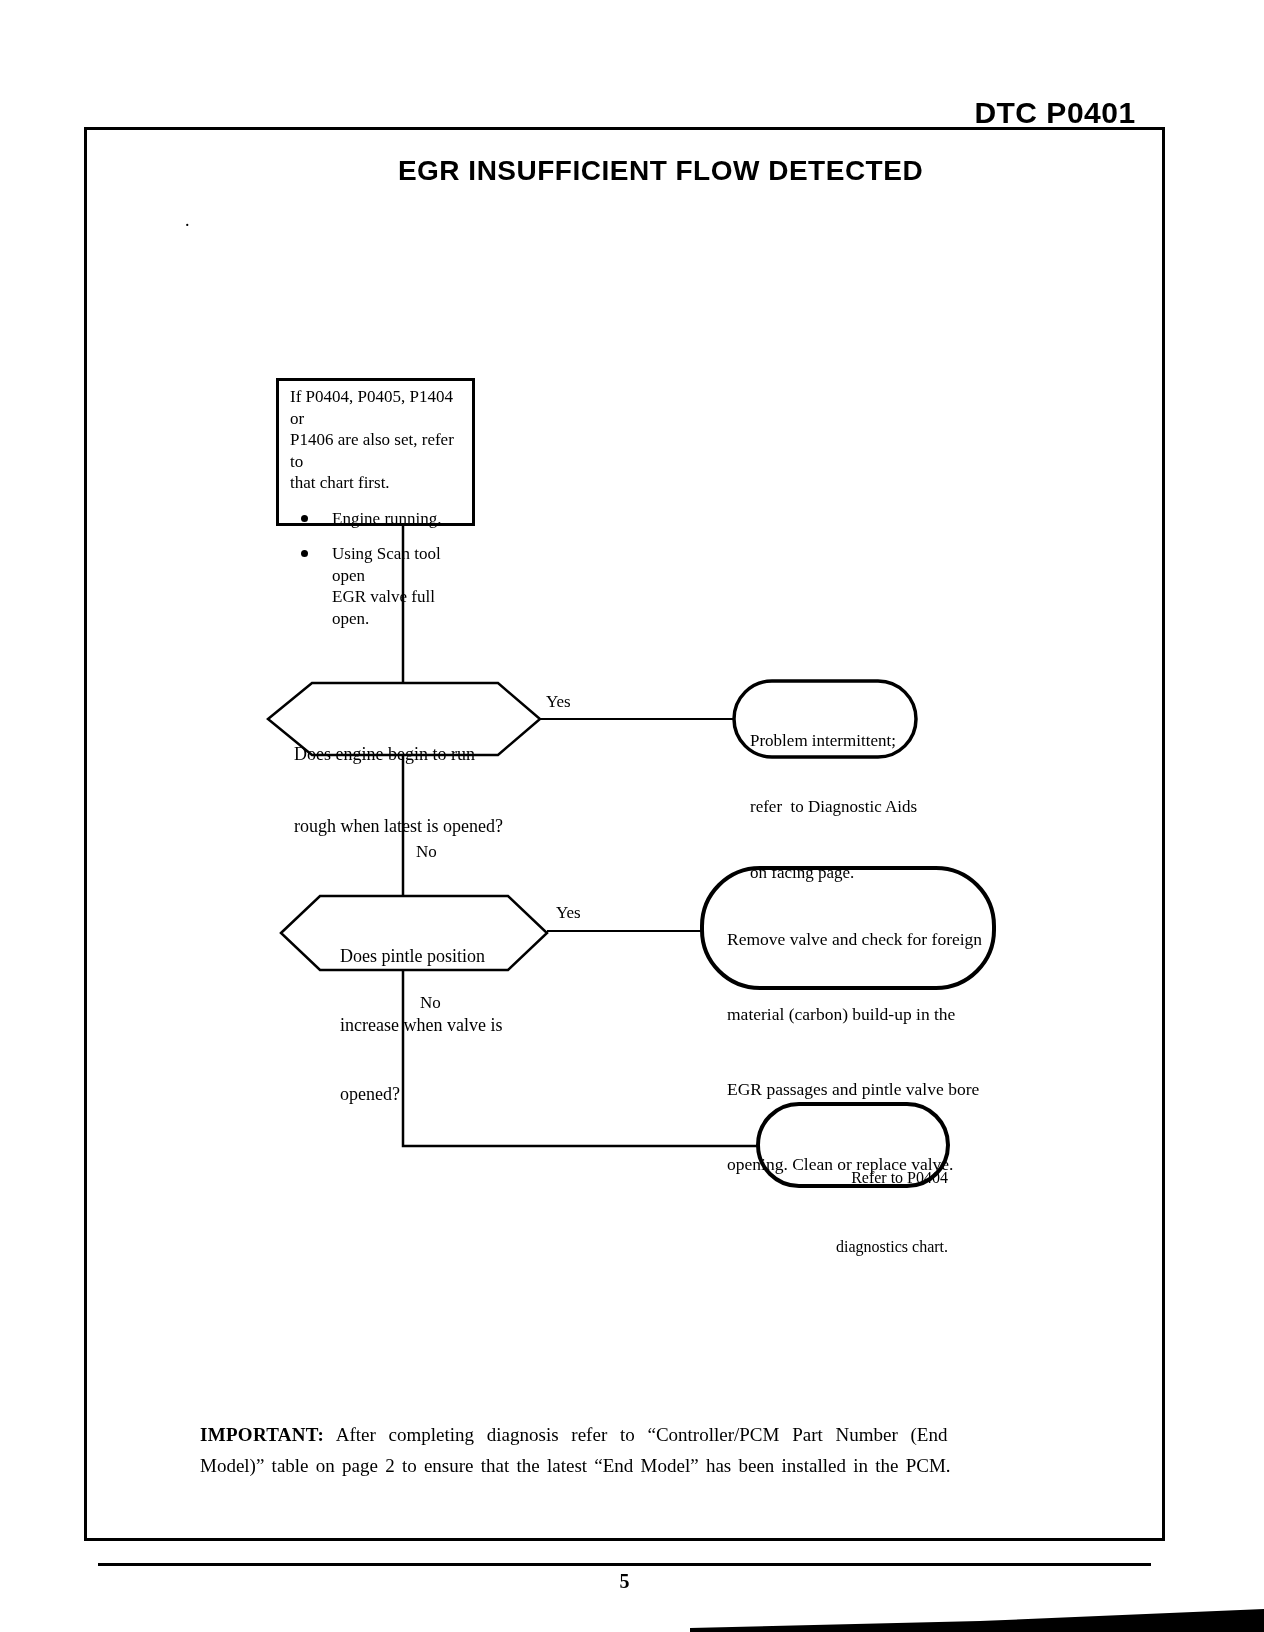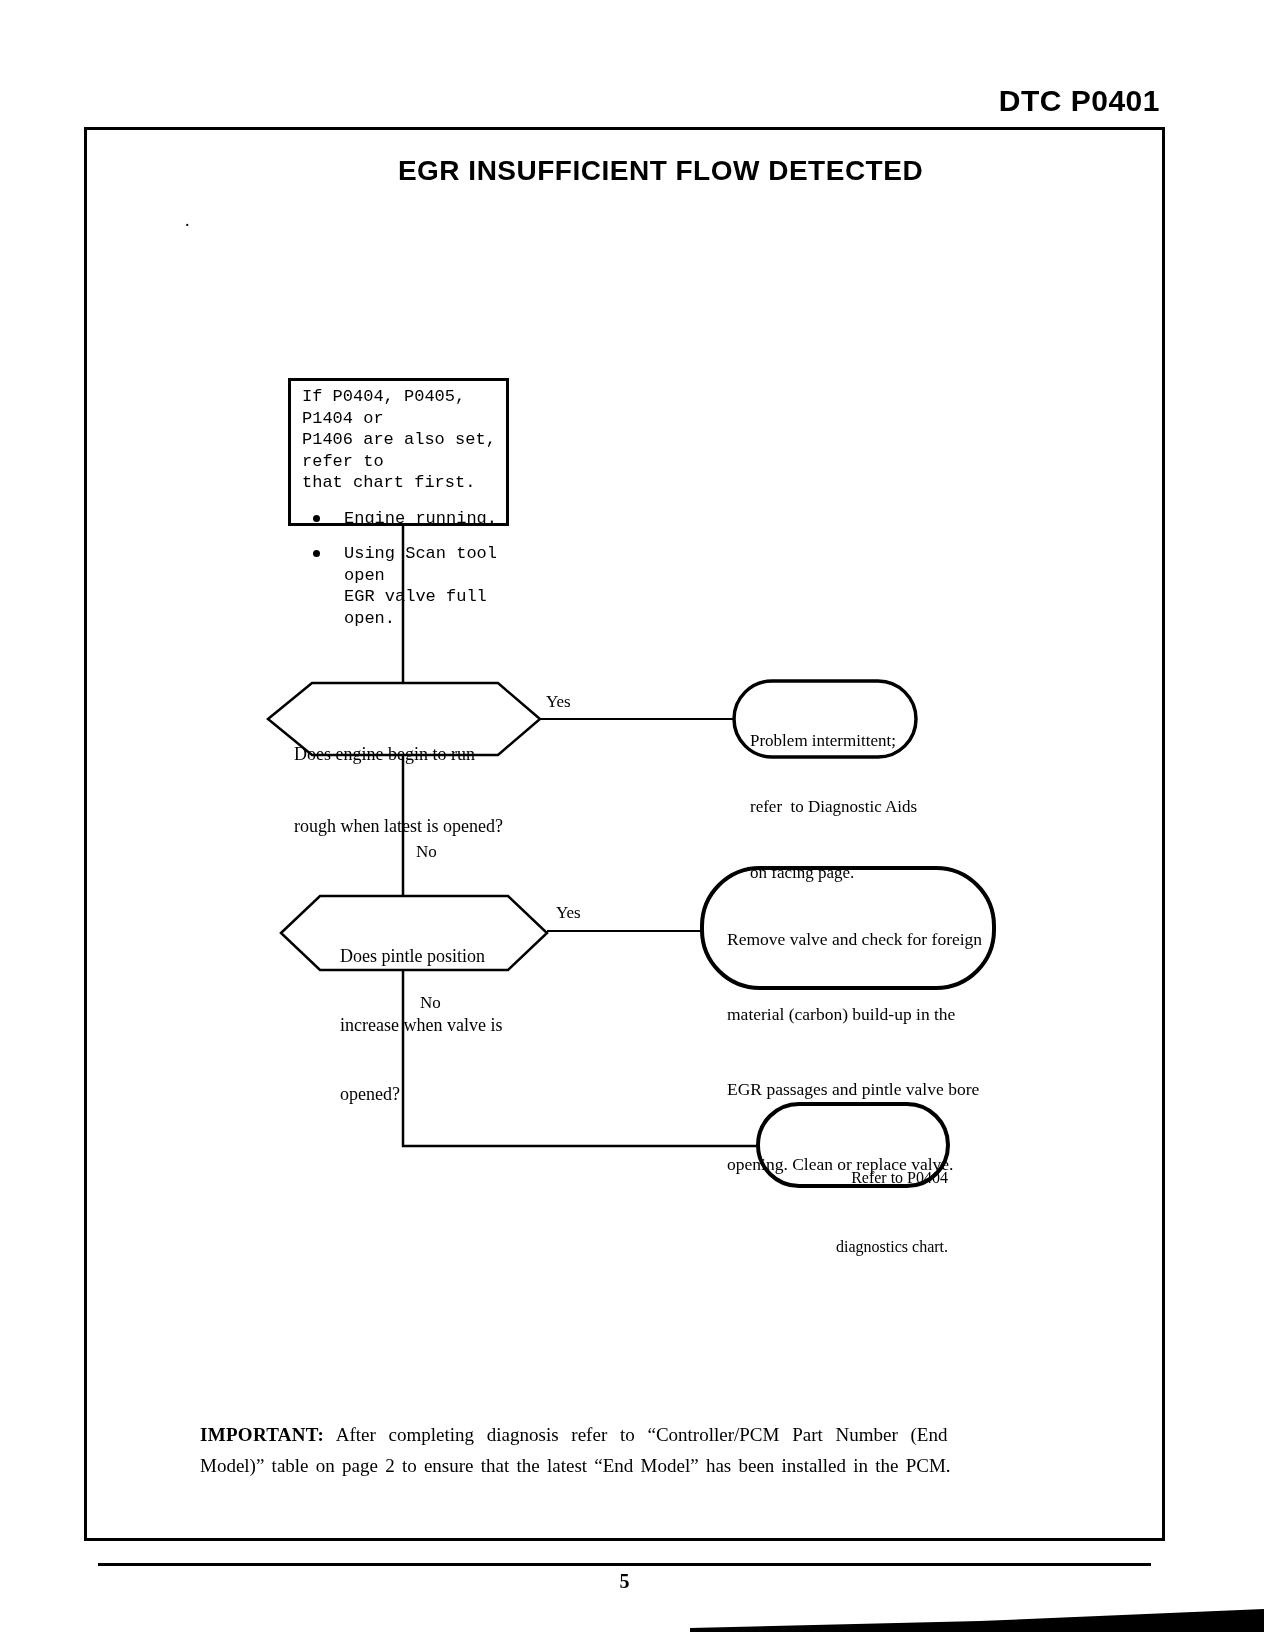--- a/index.html
+++ b/index.html
@@ -1,25 +1,25 @@
 <!DOCTYPE html>
 <html><head>
 <meta charset="utf-8">
 <style>
   html,body{margin:0;padding:0;background:#ffffff;}
   .page{position:relative;width:1264px;height:1632px;background:#ffffff;color:#000;
         font-family:"Liberation Serif", serif;overflow:hidden;}
   .abs{position:absolute;}
   .sans{font-family:"Liberation Sans", sans-serif;}
-  .doc-code{left:950px;top:84px;width:210px;text-align:right;font-size:30px;font-weight:bold;letter-spacing:.5px;}
+  .doc-code{left:950px;top:96px;width:210px;text-align:center;font-size:30px;font-weight:bold;letter-spacing:.5px;}
   .frame{left:84px;top:127px;width:1081px;height:1414px;border:3px solid #000;box-sizing:border-box;}
   .title{left:84px;top:155px;width:1081px;text-align:center;font-size:28px;font-weight:bold;letter-spacing:.5px;padding-left:36px;}
   .stray{left:185px;top:210px;font-size:18px;}
-  .startbox{left:288px;top:378px;width:221px;height:148px;border:3px solid #000;box-sizing:border-box;
-            padding:5px 8px 0 11px;font-size:17px;line-height:21.5px;font-family:Liberation Mono, monospace;}
+  .startbox{left:276px;top:378px;width:199px;height:148px;border:3px solid #000;box-sizing:border-box;
+            padding:5px 8px 0 11px;font-size:17px;line-height:21.5px;}
   .brow{display:flex;margin-top:14px;}
   .bdot{width:7px;height:7px;border-radius:50%;background:#000;margin:7px 24px 0 11px;flex:none;}
   .btxt{font-size:17px;line-height:21.5px;}
   .shape-text{font-size:18px;line-height:24px;white-space:pre-wrap;z-index:2;}
   .small-text{font-size:17px;line-height:22px;white-space:pre-wrap;z-index:2;}
   .yn{font-size:17px;z-index:2;}
   svg.flow{left:0;top:0;z-index:1;}
   .imp{left:200px;width:880px;font-size:19px;line-height:25px;}
   .imp b{letter-spacing:.3px;}
   .rule{left:98px;top:1563px;width:1053px;height:3px;background:#000;}

